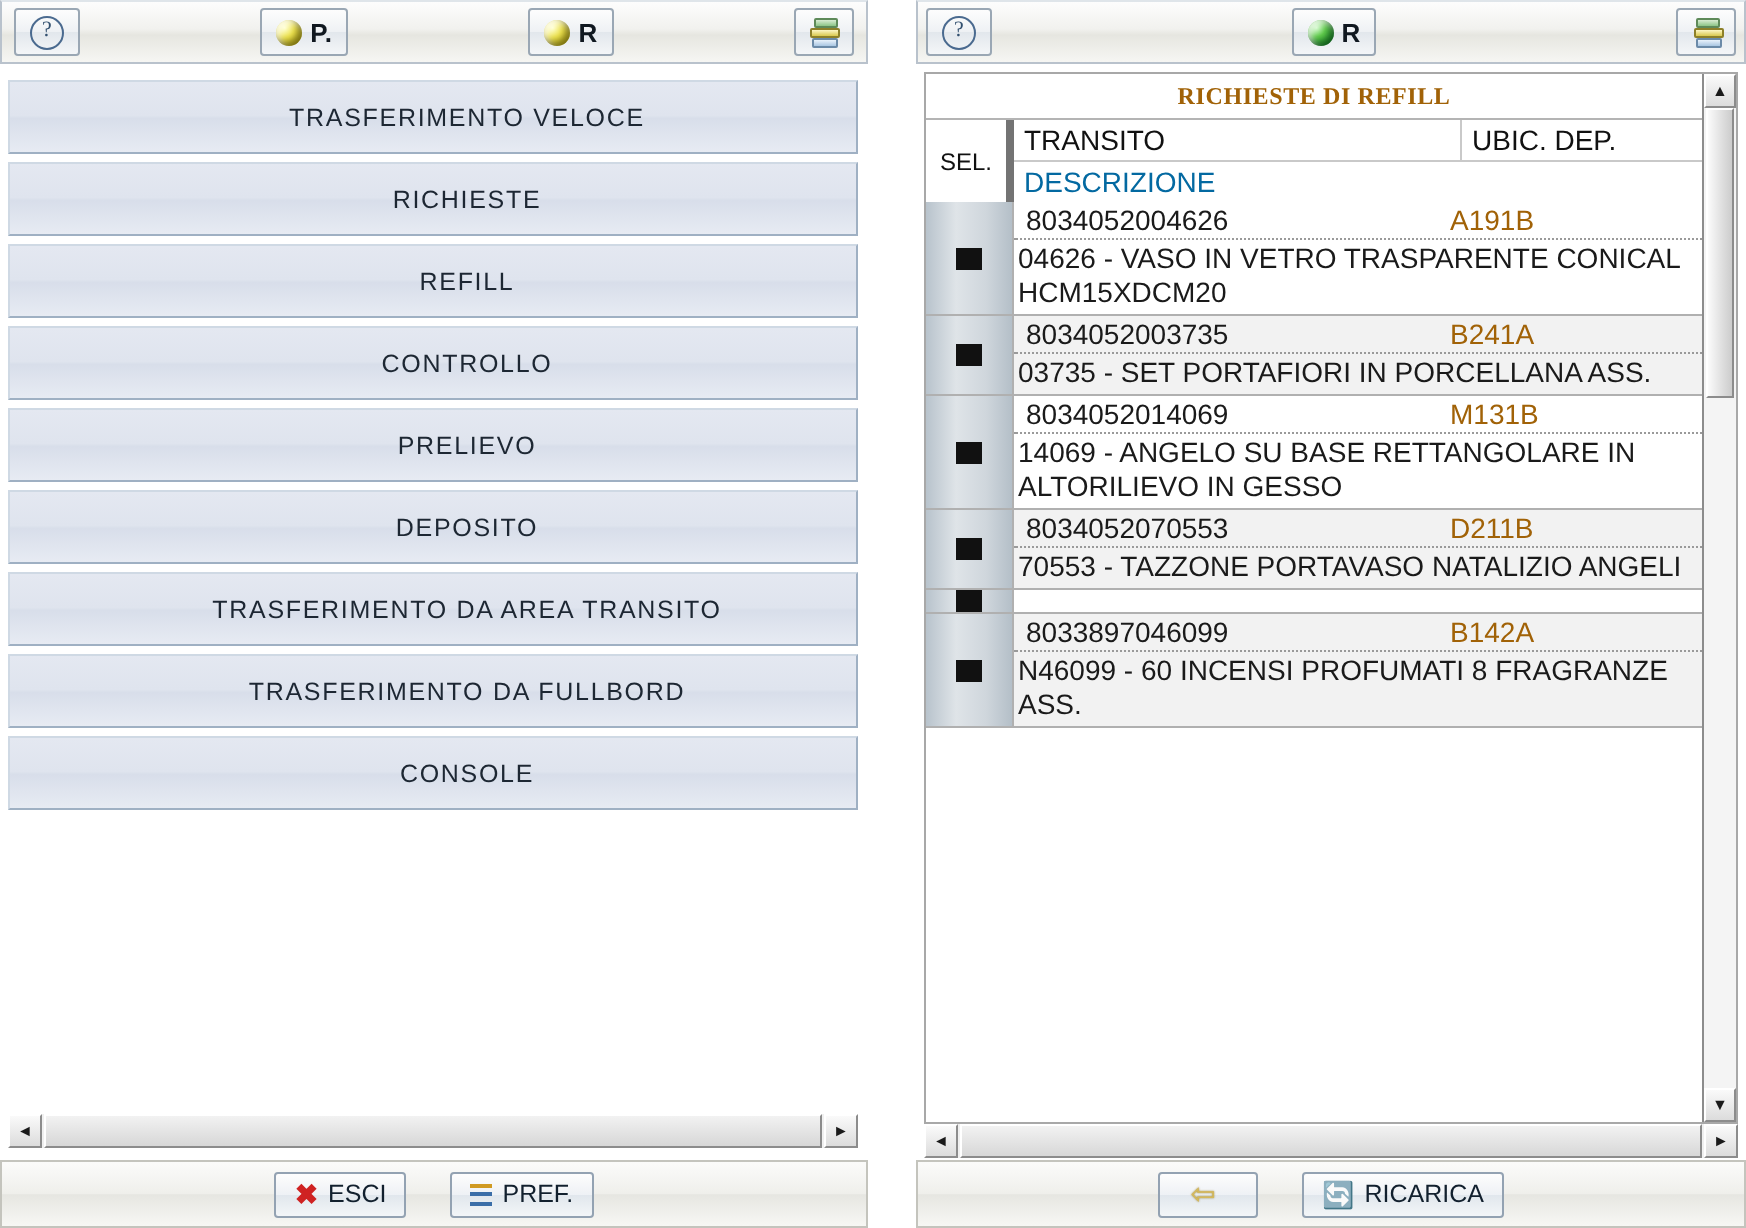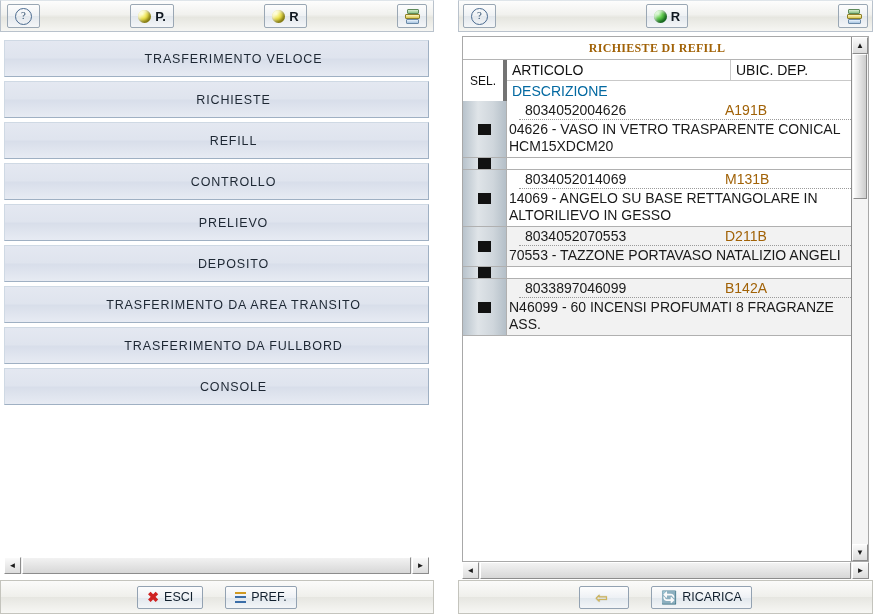--- a/index.html
+++ b/index.html
@@ -237,21 +237,21 @@
   .gsel {
     width: 44px; flex: 0 0 44px;
     box-sizing: border-box;
     border-right: 1px solid #b0b0b0;
     display: flex; align-items: center; justify-content: center;
     background: linear-gradient(to right,#b8c3cc 0%,#dfe4e8 35%,#cfd6dc 70%,#b4bfc8 100%);
     cursor: pointer;
   }
   .gsel .mark { width: 13px; height: 11px; background: #111111; display:block; }
   .gcells { flex: 1 1 auto; }
-  .gline1 { display: flex; border-bottom: 1px dotted #9a9a9a; margin-left: 12px; }
+  .gline1 { display: flex; border-bottom: 1px dotted #9a9a9a; }
   .g-art  { flex: 1 1 auto; padding: 1px 6px; font-size: 14px; color: #1a1a1a; }
   .g-ubic { width: 120px; flex: 0 0 120px; padding: 1px 6px; font-size: 14px; color: #a16207; }
   .g-desc { padding: 1px 2px 2px; font-size: 14px; color: #1a1a1a; line-height: 17px; }
 
   
   .vscroll {
     width: 17px; flex: 0 0 17px;
     box-sizing: border-box;
     border-left: 1px solid #8c8c8c;
     background: #f0f0f0;
@@ -383,21 +383,21 @@
 
     <div class="grid-wrap">
       <div class="grid-main">
 
         <div class="grid-title">RICHIESTE DI REFILL</div>
 
         <div class="grid-head">
           <div class="hd-sel">SEL.</div>
           <div class="hd-right">
             <div class="hd-row1">
-              <div class="hd-art">ARTICOLO</div>
+              <div class="hd-art">TRANSITO</div>
               <div class="hd-ubic">UBIC. DEP.</div>
             </div>
             <div class="hd-desc">DESCRIZIONE</div>
           </div>
         </div>
 
         <div class="grid-rows">
 
           <div class="grow">
             <div class="gsel">
@@ -409,20 +409,27 @@
                 <div class="g-ubic">A191B</div>
               </div>
               <div class="g-desc">04626 - VASO IN VETRO TRASPARENTE CONICAL HCM15XDCM20</div>
             </div>
           </div>
 
           <div class="grow">
             <div class="gsel">
                 <span class="mark"></span>
               </div>
+            <div class="gcells">
+              <div class="gline1">
+                <div class="g-art">8034052003735</div>
+                <div class="g-ubic">B241A</div>
+              </div>
+              <div class="g-desc">03735 - SET PORTAFIORI IN PORCELLANA ASS.</div>
+            </div>
           </div>
 
           <div class="grow">
             <div class="gsel">
                 <span class="mark"></span>
               </div>
             <div class="gcells">
               <div class="gline1">
                 <div class="g-art">8034052014069</div>
                 <div class="g-ubic">M131B</div>

